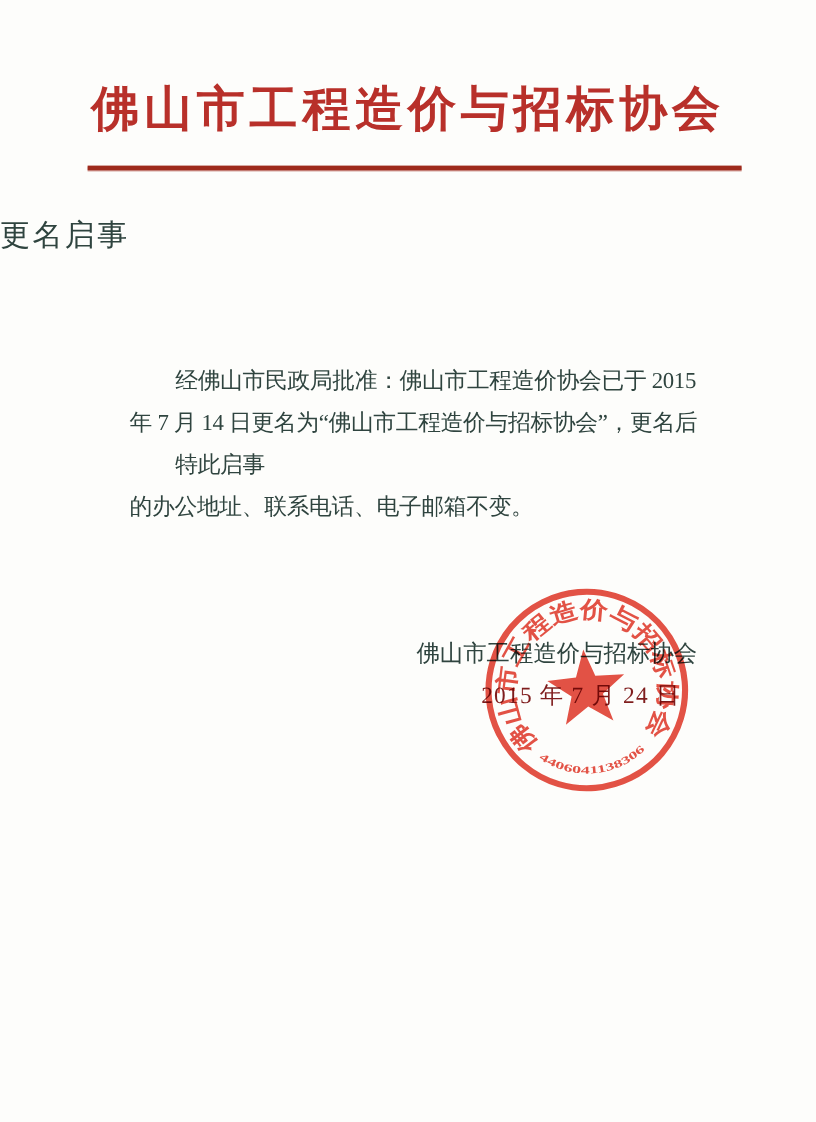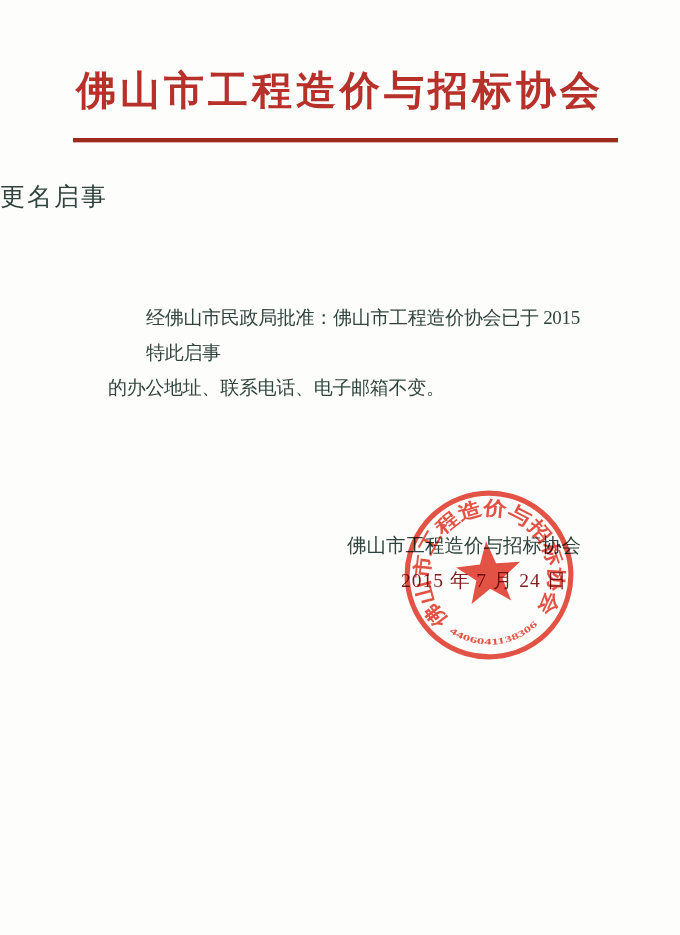--- a/index.html
+++ b/index.html
@@ -70,20 +70,21 @@
 <div class="page">
 
   <div class="letterhead-title">佛山市工程造价与招标协会</div>
 
   <div class="red-rule"></div>
 
   <div class="notice-title">更名启事</div>
 
   <div class="body-block">
     <div class="body-line indent">经佛山市民政局批准：佛山市工程造价协会已于 2015</div>
+    <div class="body-line">年 7 月 14 日更名为“佛山市工程造价与招标协会”，更名后</div>
     <div class="body-line indent">特此启事</div>
     <div class="body-line">的办公地址、联系电话、电子邮箱不变。</div>
   </div>
 
   <div class="signature-org">佛山市工程造价与招标协会</div>
 
   <div class="signature-date">2015 年 7 月 24 日</div>
 
   <svg class="seal" viewBox="0 0 170 170">
     <circle cx="85" cy="85" r="80" fill="none" stroke="#e13a2c" stroke-width="5"></circle>

